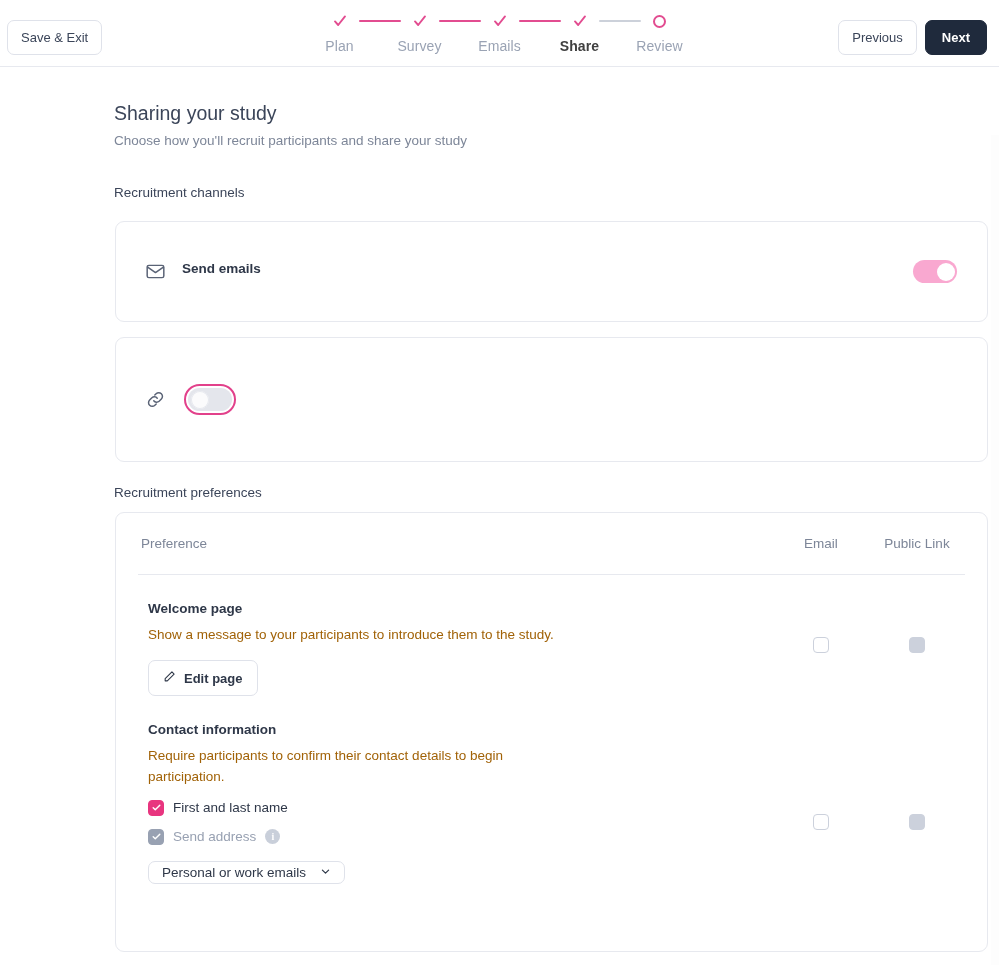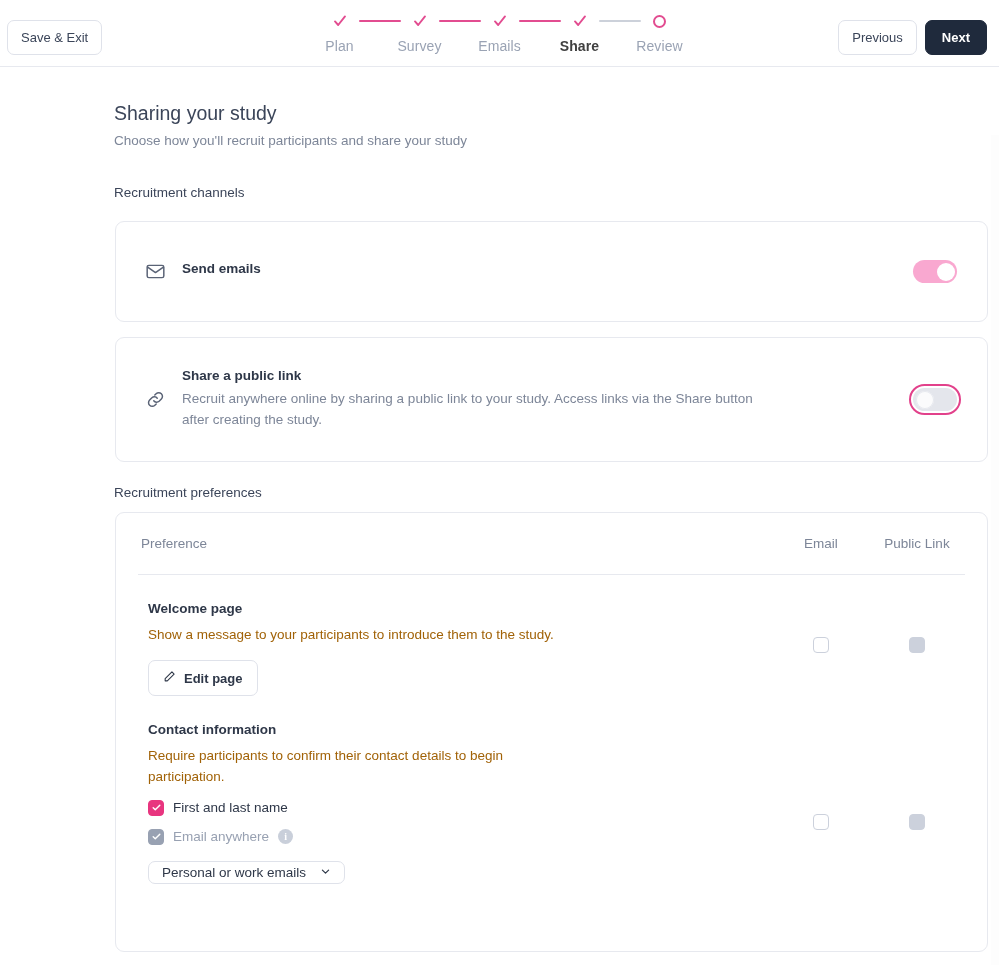--- a/index.html
+++ b/index.html
@@ -443,24 +443,20 @@
     </div>
   </div>
 
   <div class="card card-link">
     <div class="channel-row">
       <div class="channel-icon">
         <svg width="21" height="21" viewBox="0 0 24 24" fill="none" stroke="#5a6376" stroke-width="1.7" stroke-linecap="round" stroke-linejoin="round">
           <path d="M10 13.5a4.2 4.2 0 0 0 6.1.5l2.6-2.6a4.2 4.2 0 1 0-6-6l-1.5 1.5"></path>
           <path d="M14 10.5a4.2 4.2 0 0 0-6.1-.5l-2.6 2.6a4.2 4.2 0 1 0 6 6l1.5-1.5"></path>
         </svg>
-      </div>
-      <div class="channel-text">
-        <div class="channel-title">Share a public link</div>
-        <div class="channel-desc">Recruit anywhere online by sharing a public link to your study. Access links via the Share button after creating the study.</div>
       </div>
       <div class="toggle-wrap">
         <div class="toggle off">
           <div class="knob"></div>
         </div>
       </div>
     </div>
   </div>
 
   <div class="section-label prefs">Recruitment preferences</div>
@@ -508,21 +504,21 @@
             </span>
             <span class="opt-label">First and last name</span>
           </div>
 
           <div class="opt-row">
             <span class="cbox checked-disabled">
               <svg width="11" height="11" viewBox="0 0 16 16">
                   <path d="M3.2 8.3 L6.2 11.2 L12.8 4.6" fill="none" stroke="#ffffff" stroke-width="2.1" stroke-linecap="round" stroke-linejoin="round"></path>
                 </svg>
             </span>
-            <span class="opt-label muted">Email anywhere</span>
+            <span class="opt-label muted">Send address</span>
             <span class="info-icon">i</span>
           </div>
 
           <div class="select">
             <span>Personal or work emails</span>
             <span>
               <svg width="11" height="11" viewBox="0 0 16 16">
                   <path d="M3.5 6 L8 10.4 L12.5 6" fill="none" stroke="#2e3748" stroke-width="1.8" stroke-linecap="round" stroke-linejoin="round"></path>
                 </svg>
             </span>

